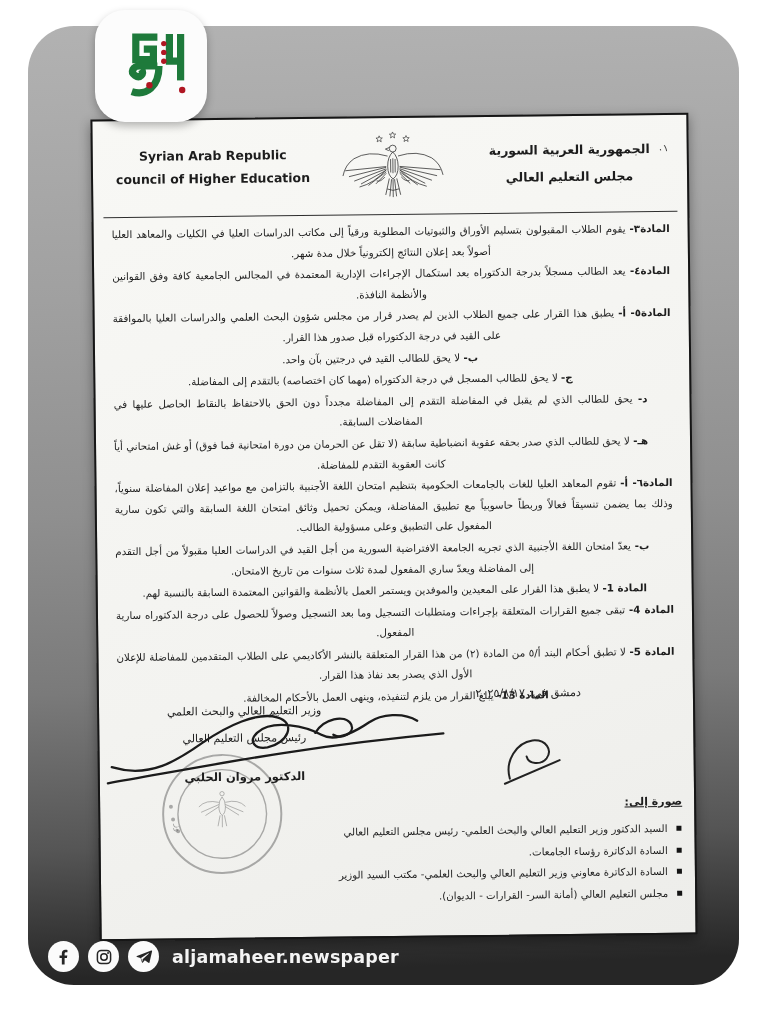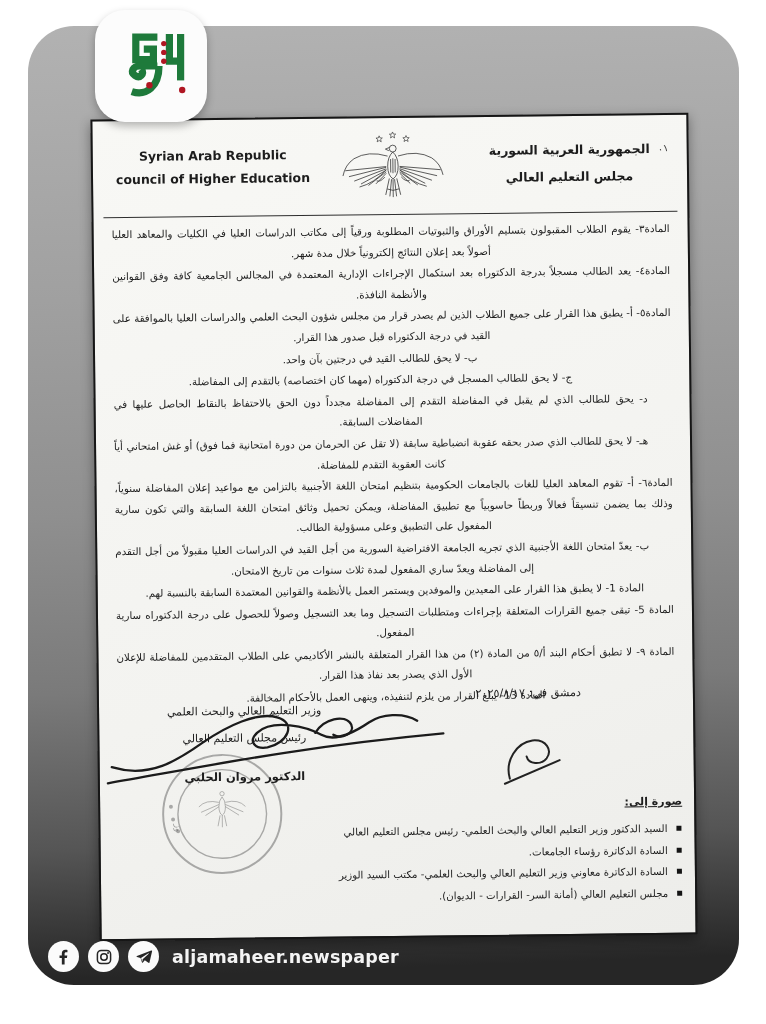--- a/index.html
+++ b/index.html
@@ -20,21 +20,21 @@
   .doc-header{display:flex;align-items:flex-start;padding:2px 4px 0;}
   .h-ar{width:195px;text-align:center;font-weight:700;font-size:12.5px;line-height:27px;padding-top:10px;position:relative;}
   .h-mark{position:absolute;right:-2px;top:10px;font-size:10px;color:#444;transform:rotate(-12deg);font-weight:400;}
   .h-emblem{flex:1;display:flex;justify-content:center;padding-top:2px;}
   .h-en{width:200px;text-align:center;font-weight:700;font-size:12.5px;line-height:23px;padding-top:14px;
         font-family:"DejaVu Sans",sans-serif;direction:ltr;}
   .h-rule{border:0;border-top:1.5px solid #2e2e2e;margin:8px -6px 6px;}
   
   .articles{padding:0 2px;}
   .article{margin:0 0 1px;font-size:10.3px;line-height:20.6px;text-align:justify;text-align-last:center;}
-  .article b{font-weight:400;}
+  .article b{font-weight:700;}
   .article.indent{padding-right:24px;}
   
   .date-line{position:absolute;top:570px;right:112px;font-size:11.2px;font-weight:500;}
   .sig{position:absolute;left:14px;top:578px;width:262px;text-align:center;font-size:11px;line-height:27px;}
   .sig .name{font-weight:700;font-size:11.5px;margin-top:12px;position:relative;z-index:3;}
   .stamp{position:absolute;left:58px;top:630px;width:128px;height:128px;z-index:1;opacity:.8;}
   .big-sign{position:absolute;left:6px;top:582px;width:345px;height:92px;z-index:4;}
   .mini-sign{position:absolute;left:402px;top:616px;width:62px;height:56px;z-index:2;}
   
   .copies{position:absolute;right:12px;top:676px;width:348px;font-size:10.2px;line-height:21.8px;}
@@ -128,23 +128,23 @@
         <p class="article indent"><b>د-</b> <span>يحق للطالب الذي لم يقبل في المفاضلة التقدم إلى المفاضلة مجدداً دون الحق بالاحتفاظ بالنقاط الحاصل عليها في المفاضلات السابقة.</span></p>
 
         <p class="article indent"><b>هـ-</b> <span>لا يحق للطالب الذي صدر بحقه عقوبة انضباطية سابقة (لا تقل عن الحرمان من دورة امتحانية فما فوق) أو غش امتحاني أياً كانت العقوبة التقدم للمفاضلة.</span></p>
 
         <p class="article"><b>المادة٦- أ-</b> <span>تقوم المعاهد العليا للغات بالجامعات الحكومية بتنظيم امتحان اللغة الأجنبية بالتزامن مع مواعيد إعلان المفاضلة سنوياً، وذلك بما يضمن تنسيقاً فعالاً وربطاً حاسوبياً مع تطبيق المفاضلة، ويمكن تحميل وثائق امتحان اللغة السابقة والتي تكون سارية المفعول على التطبيق وعلى مسؤولية الطالب.</span></p>
 
         <p class="article indent"><b>ب-</b> <span>يعدّ امتحان اللغة الأجنبية الذي تجريه الجامعة الافتراضية السورية من أجل القيد في الدراسات العليا مقبولاً من أجل التقدم إلى المفاضلة ويعدّ ساري المفعول لمدة ثلاث سنوات من تاريخ الامتحان.</span></p>
 
         <p class="article"><b>المادة 1-</b> <span>لا يطبق هذا القرار على المعيدين والموفدين ويستمر العمل بالأنظمة والقوانين المعتمدة السابقة بالنسبة لهم.</span></p>
 
-        <p class="article"><b>المادة 5-</b> <span>تبقى جميع القرارات المتعلقة بإجراءات ومتطلبات التسجيل وما بعد التسجيل وصولاً للحصول على درجة الدكتوراه سارية المفعول.</span></p>
-
-        <p class="article"><b>المادة ٩-</b> <span>لا تطبق أحكام البند أ/٥ من المادة (٢) من هذا القرار المتعلقة بالنشر الأكاديمي على الطلاب المتقدمين للمفاضلة للإعلان الأول الذي يصدر بعد نفاذ هذا القرار.</span></p>
+        <p class="article"><b>المادة 4-</b> <span>تبقى جميع القرارات المتعلقة بإجراءات ومتطلبات التسجيل وما بعد التسجيل وصولاً للحصول على درجة الدكتوراه سارية المفعول.</span></p>
+
+        <p class="article"><b>المادة 5-</b> <span>لا تطبق أحكام البند أ/٥ من المادة (٢) من هذا القرار المتعلقة بالنشر الأكاديمي على الطلاب المتقدمين للمفاضلة للإعلان الأول الذي يصدر بعد نفاذ هذا القرار.</span></p>
 
         <p class="article"><b>المادة 13-</b> <span>يبلغ القرار من يلزم لتنفيذه، وينهى العمل بالأحكام المخالفة.</span></p>
       </div>
 
     <div class="date-line">دمشق في: ٢٠٢٥/٨/١٧</div>
 
     <div class="sig">
       <div>وزير التعليم العالي والبحث العلمي</div>
       <div>رئيس مجلس التعليم العالي</div>
       <div class="name">الدكتور مروان الحلبي</div>

